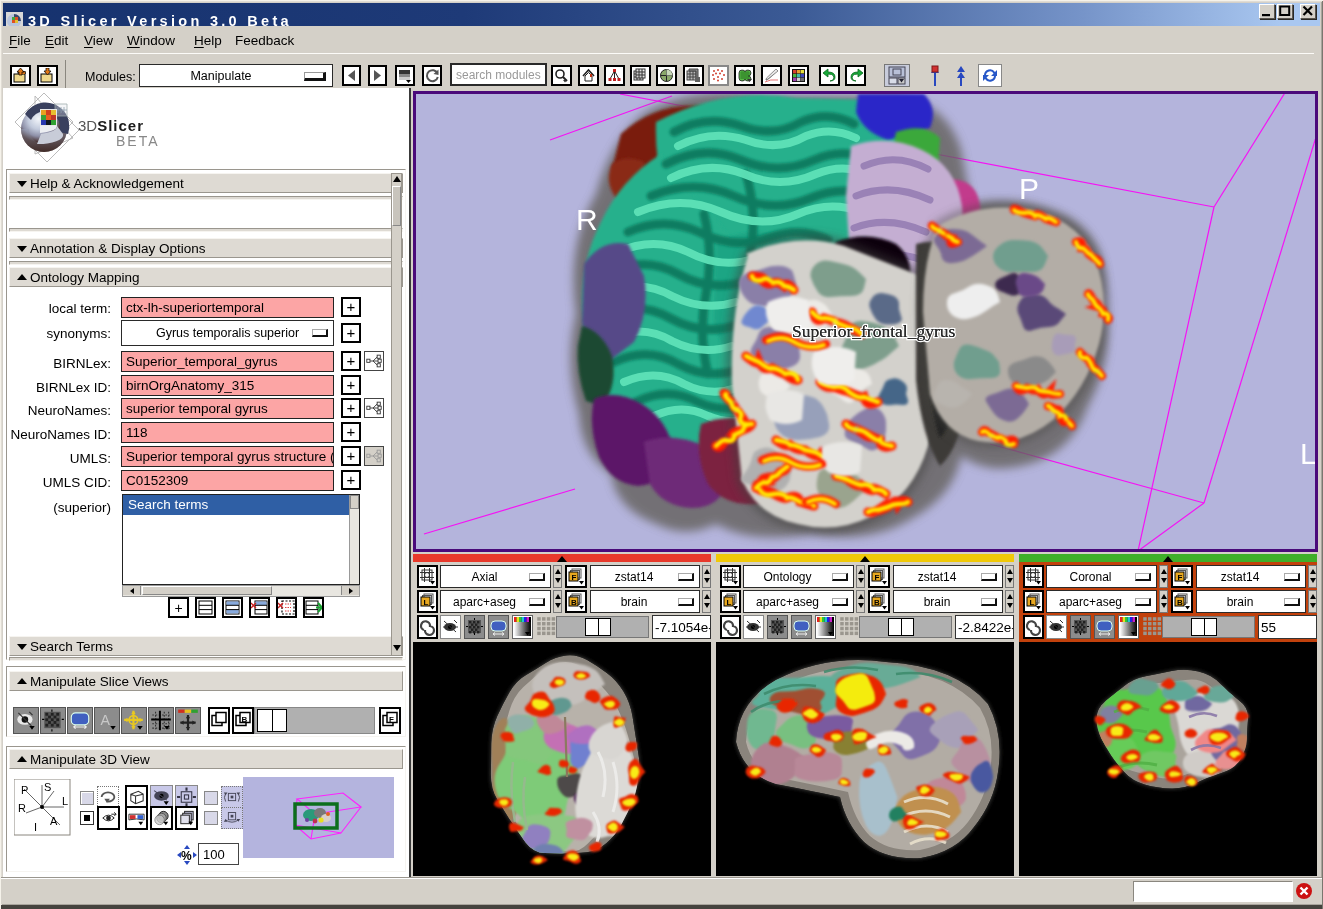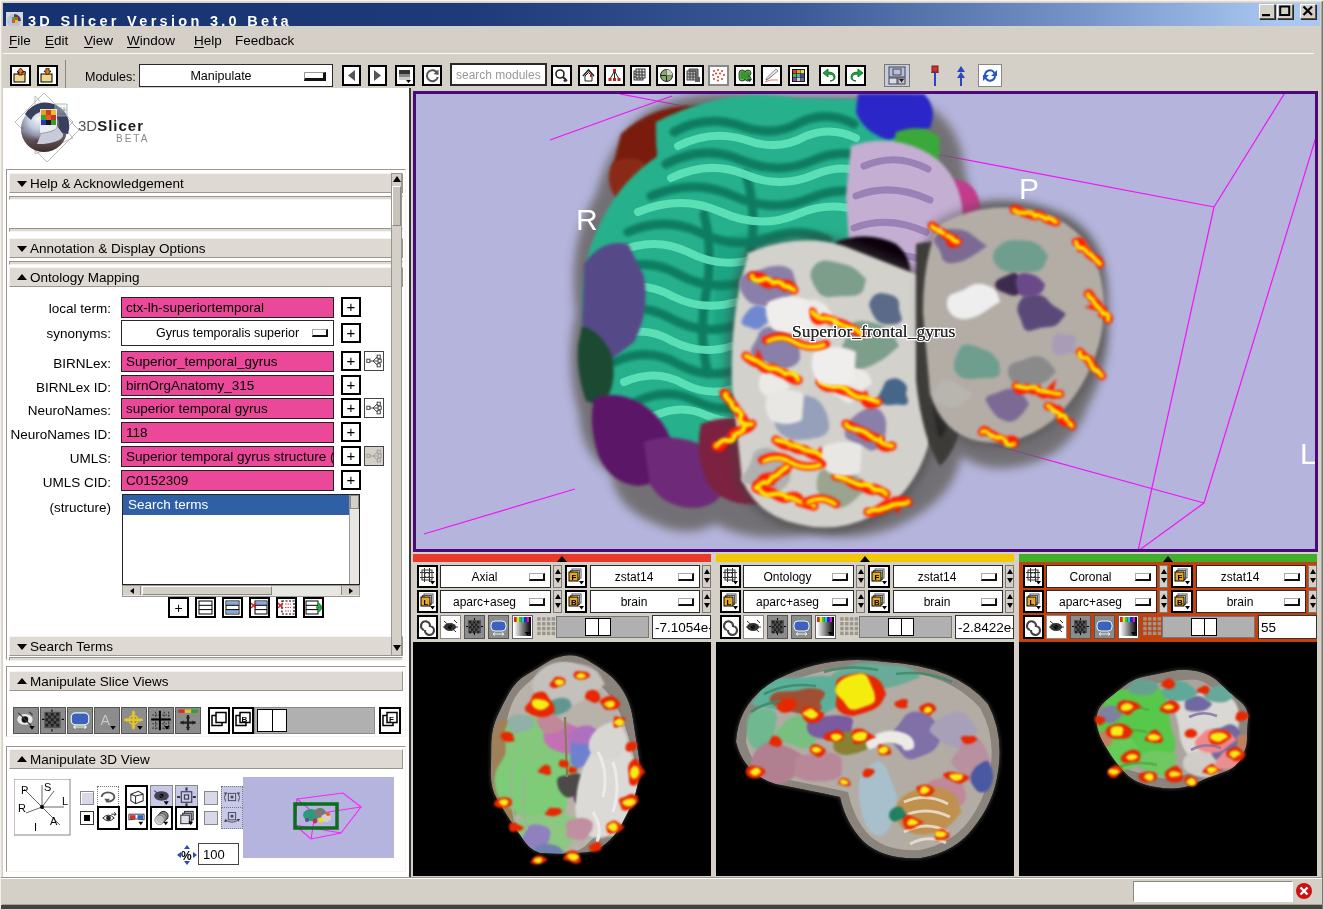--- a/index.html
+++ b/index.html
@@ -19,21 +19,21 @@
 #leftpanel{position:absolute;left:3px;top:88px;width:406px;bottom:31px;background:#fff}
 #lpline{position:absolute;left:409px;top:88px;width:2px;bottom:31px;background:#3a3a3a}
 #main{position:absolute;left:413px;top:88px;right:3px;bottom:31px;background:#d4d0c8}
 .hdrbar{position:absolute;left:2px;right:2px;height:20px;background:#dedad3;border:1px solid;border-color:#f6f4f0 #9a968e #9a968e #f6f4f0;font-size:13.5px;color:#000}
 .hdrbar .htxt{position:absolute;left:20px;top:2px}
 .tridown{position:absolute;left:7px;top:7px;width:0;height:0;border-left:5px solid transparent;border-right:5px solid transparent;border-top:6px solid #000}
 .triup{position:absolute;left:7px;top:6px;width:0;height:0;border-left:5px solid transparent;border-right:5px solid transparent;border-bottom:6px solid #000}
 .grayline{position:absolute;left:2px;right:2px;height:4px;background:#dedad3;border:1px solid;border-color:#9a968e #f6f4f0 #f6f4f0 #9a968e}
 .frame{position:absolute;border:1px solid;border-color:#9a968e #f6f4f0 #f6f4f0 #9a968e;background:#fff}
 .flabel{position:absolute;left:0;font-size:13.5px;color:#000;text-align:right;width:104px}
-.finput{position:absolute;left:114px;width:213px;height:21px;background:#ec4899;border:1px solid #222;font-size:13.5px;color:#000;padding-left:4px;display:flex;align-items:center;white-space:nowrap;overflow:hidden}
+.finput{position:absolute;left:114px;width:213px;height:21px;background:#fca5a5;border:1px solid #222;font-size:13.5px;color:#000;padding-left:4px;display:flex;align-items:center;white-space:nowrap;overflow:hidden}
 .plusbtn{position:absolute;left:334px;width:20px;height:20px;background:#fff;border:2px solid #000;font-size:15px;text-align:center;line-height:16px}
 .treebtn{position:absolute;left:357px;width:20px;height:20px;background:#fff;border:1px solid #444}
 .vscroll{position:absolute;width:11px;background:#d4d0c8;border:1px solid #9a968e}
 .sarrow{width:0;height:0;margin:2px auto}
 .icobtn{position:absolute;width:21px;height:21px;border:2px solid #000;background:#fff;display:flex;align-items:center;justify-content:center}
 .dkbtn{position:absolute;width:24px;height:24px;border:1px solid #555;background:#8c8c8c;display:flex;align-items:center;justify-content:center}
 .spin{position:absolute;width:9px;height:24px;background:#d4d0c8;border:1px solid #777}
 .spin .up{width:0;height:0;border-left:3px solid transparent;border-right:3px solid transparent;border-bottom:5px solid #000;margin:3px auto 2px}
 .spin .dn{width:0;height:0;border-left:3px solid transparent;border-right:3px solid transparent;border-top:5px solid #000;margin:4px auto 0}
 svg{display:block}
@@ -291,21 +291,21 @@
           <rect x="35" y="23" width="5" height="5" fill="#e86020"></rect>
           <rect x="40" y="23" width="5" height="5" fill="#c03828"></rect>
   <rect x="30" y="28" width="5" height="5" fill="#2838b0"></rect>
           <rect x="35" y="28" width="5" height="5" fill="#101820"></rect>
           <rect x="40" y="28" width="5" height="5" fill="#30a030"></rect>
         </g>
   <path d="M29 34 L46 34 A20 7 0 0 1 29 41 Z" fill="#eceef2"></path>
   <path d="M46 34 A22 8 0 0 1 30 42 L26 52 A24 9 0 0 0 52 42 Z" fill="#c8ccd8"></path>
  </svg>
  <div style="position:absolute;left:75px;top:29px;font-size:15px;color:#555">3D<b style="color:#1a1a1a;letter-spacing:1px">Slicer</b></div>
- <div style="position:absolute;left:113px;top:45px;font-size:10px;color:#888;letter-spacing:2px">BETA</div>
+ <div style="position:absolute;left:113px;top:45px;font-size:14px;color:#888;letter-spacing:2px">BETA</div>
  <div class="frame" style="left:3px;top:81px;width:400px;height:491px">
   <div class="hdrbar" style="top:3px">
           <span class="tridown"></span>
           <span class="htxt">Help &amp; Acknowledgement</span>
         </div>
   <div class="grayline" style="top:26px"></div>
   <div class="grayline" style="top:58px"></div>
   <div class="hdrbar" style="top:68px">
           <span class="tridown"></span>
           <span class="htxt">Annotation &amp; Display Options</span>
@@ -353,21 +353,21 @@
   <svg class="treebtn" style="top:276px;background:#d4d0c8" viewBox="0 0 20 20">
           <path d="M4 10 L9 10 M9 10 L14 5 M9 10 L14 15 M9 10 L15 10" stroke="#999" fill="none"></path>
           <rect x="2" y="8" width="3.5" height="3.5" fill="#d4d0c8" stroke="#999"></rect>
           <rect x="13.5" y="3.5" width="3.5" height="3.5" fill="#d4d0c8" stroke="#999"></rect>
           <rect x="14.5" y="8" width="3.5" height="3.5" fill="#d4d0c8" stroke="#999"></rect>
           <rect x="13.5" y="13" width="3.5" height="3.5" fill="#d4d0c8" stroke="#999"></rect>
         </svg>
   <div class="flabel" style="top:305px">UMLS CID:</div>
         <div class="finput" style="top:300px">C0152309</div>
         <div class="plusbtn" style="top:300px">+</div>
-  <div class="flabel" style="top:330px">(structure)</div>
+  <div class="flabel" style="top:330px">(superior)</div>
   <div style="position:absolute;left:115px;top:324px;width:238px;height:91px;border:1px solid #222;background:#fff">
     <div style="position:absolute;left:0;top:0;right:10px;height:20px;background:#2f5fa5;color:#fff;font-size:13.5px;padding:2px 0 0 5px">Search terms</div>
     <div style="position:absolute;right:0;top:0;width:10px;bottom:0;background:#e8e6e0;border-left:1px solid #999">
             <div style="height:14px;background:#d4d0c8;border:1px solid #888"></div>
           </div>
   </div>
   <div style="position:absolute;left:115px;top:415px;width:238px;height:12px;background:#e8e6e0;border:1px solid #999">
    <div style="position:absolute;left:0;width:18px;height:9px;background:#d4d0c8;border-right:1px solid #888;text-align:center">
             <span style="display:block;width:0;height:0;border-top:3px solid transparent;border-bottom:3px solid transparent;border-right:4px solid #000;margin:1.5px auto"></span>
           </div>

